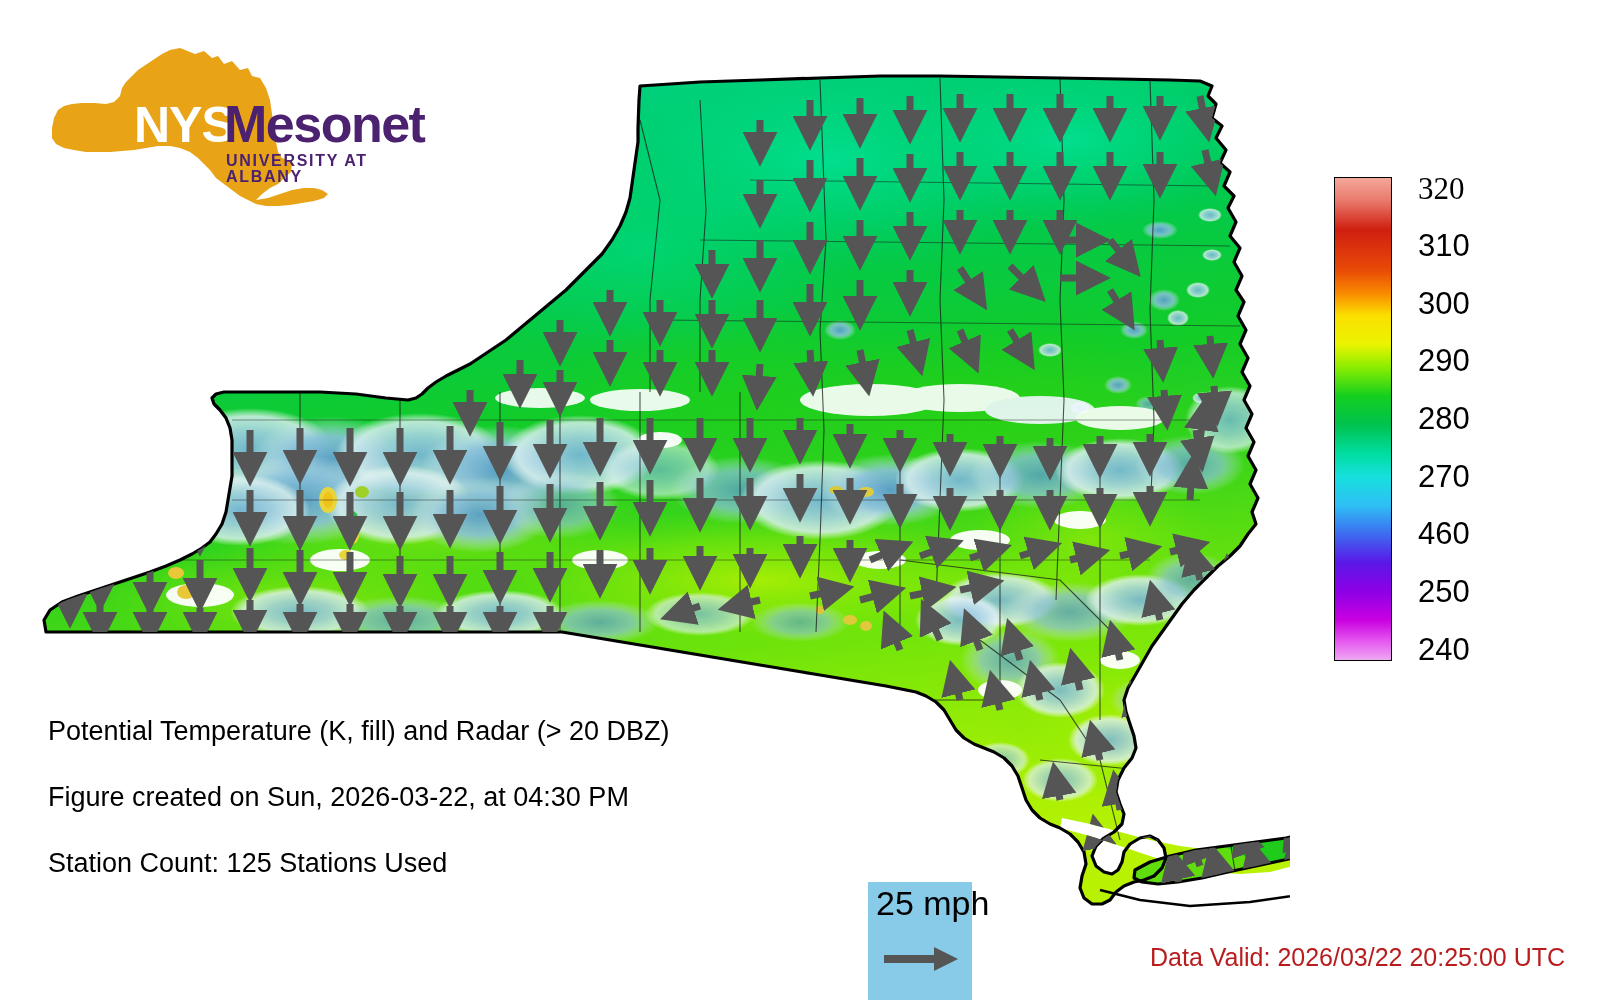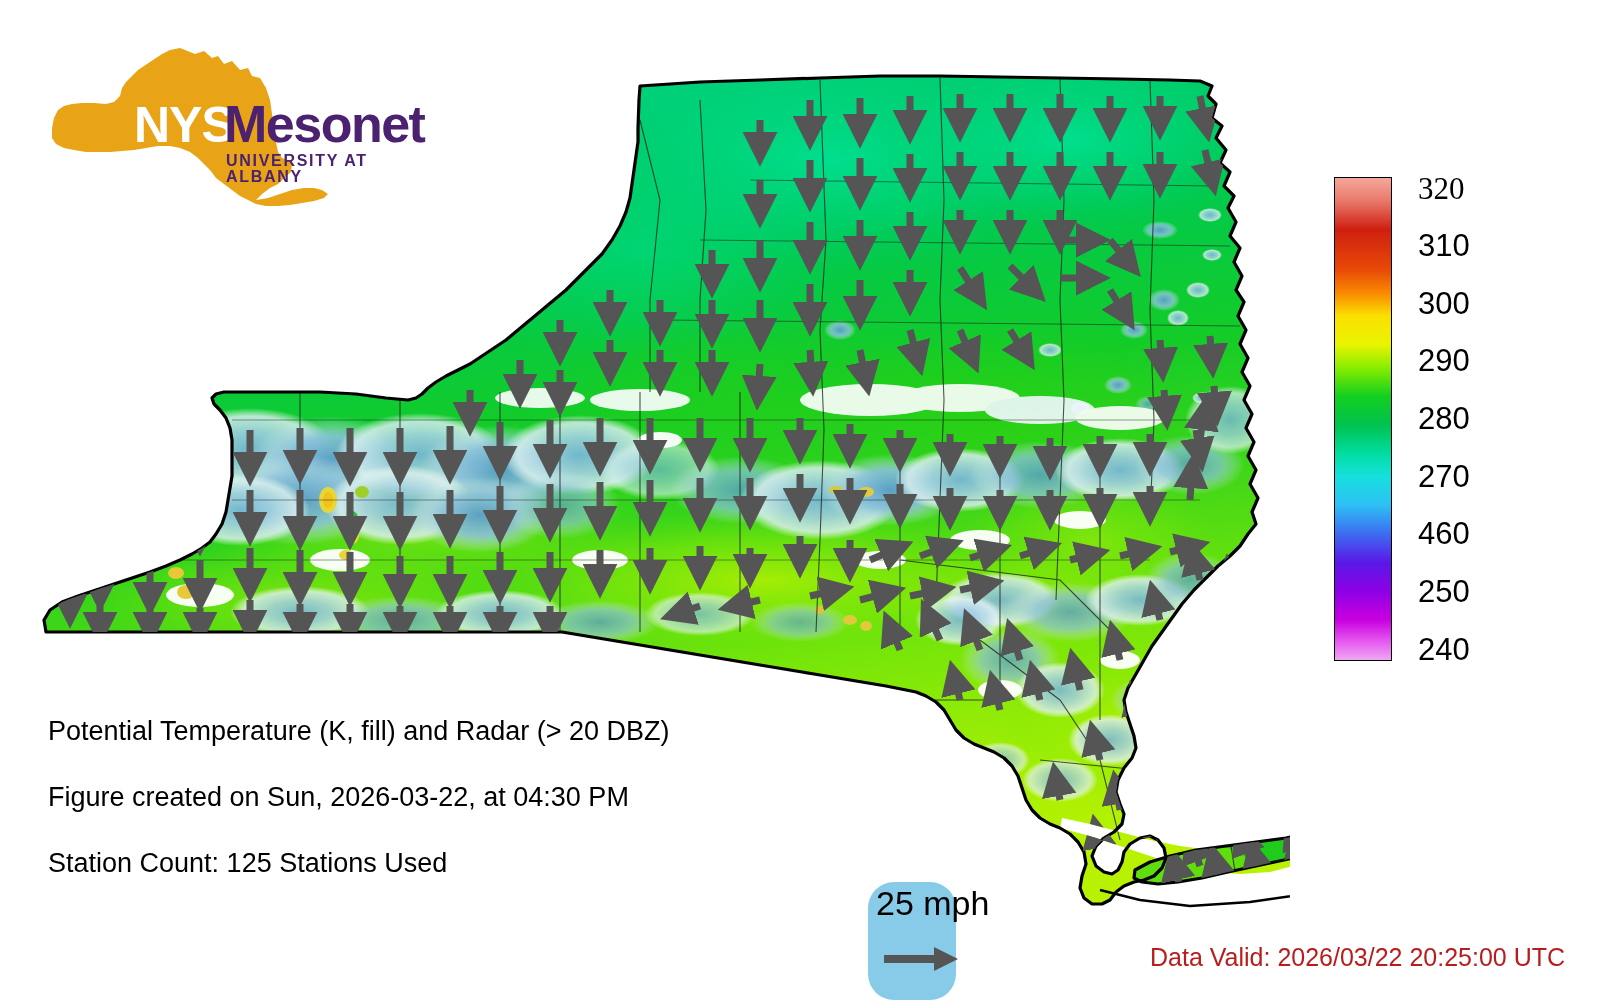--- a/index.html
+++ b/index.html
@@ -29,22 +29,22 @@
   #cbar-ticks{position:absolute;left:1418px;top:160px;width:110px;height:520px;}
   .cb-tick{position:absolute;font-size:31px;line-height:1;color:#000;
            font-family:"Liberation Sans",sans-serif;}
 
   
   #captions{position:absolute;left:48px;top:718px;width:830px;}
   .cap{font-size:27px;line-height:1;margin-bottom:39px;color:#000;
        font-family:"Liberation Sans",sans-serif;white-space:nowrap;}
 
   
-  #wind-legend{position:absolute;left:868px;top:882px;width:88px;height:118px;
-               background:#87cbe8;border-radius:26px;}
+  #wind-legend{position:absolute;left:868px;top:882px;width:104px;height:118px;
+               background:#87cbe8;}
   #wind-legend .wl-text{position:absolute;left:8px;top:4px;font-size:34px;
                         line-height:1;color:#000;
                         font-family:"Liberation Sans",sans-serif;white-space:nowrap;}
   #wind-legend .wl-arrow{position:absolute;left:16px;top:62px;}
 
   
   #data-valid{position:absolute;left:1150px;top:945px;font-size:25px;
               line-height:1;color:#b91c1c;white-space:nowrap;
               font-family:"Liberation Sans",sans-serif;text-align:right;}
 </style>

